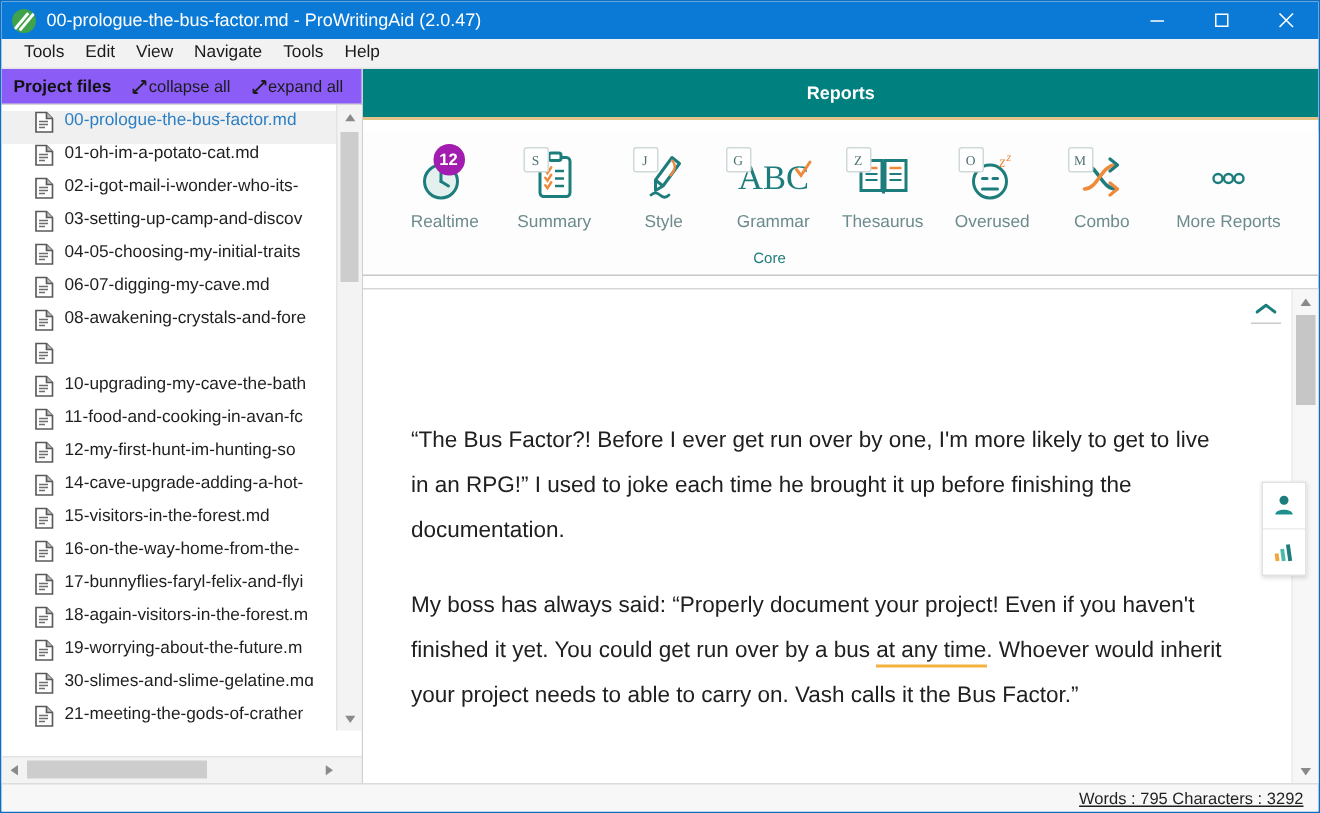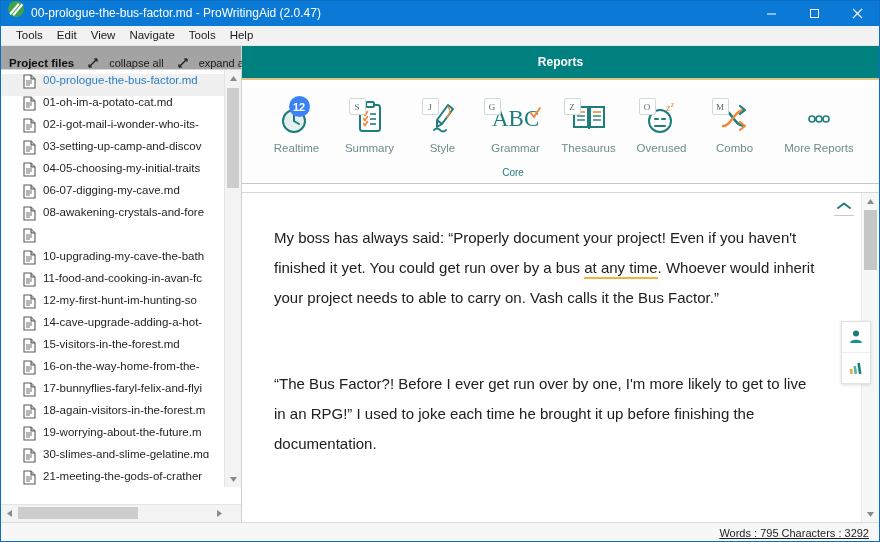--- a/index.html
+++ b/index.html
@@ -22,21 +22,21 @@
     border: 1px solid #0a6fc2;
     background: #ffffff;
     overflow: hidden;
   }
 
   
   .titlebar {
     height: 25px;
     background: #0a7ad6;
     display: flex;
-    align-items: flex-start;
+    align-items: center;
     position: relative;
   }
   .app-logo {
     width: 16px;
     height: 16px;
     margin-left: 7px;
     margin-right: 7px;
     border-radius: 50%;
     background: #3ea34a;
     position: relative;
@@ -106,40 +106,40 @@
     flex: 0 0 240px;
     background: #ffffff;
     display: flex;
     flex-direction: column;
     border-right: 1px solid #cfcfcf;
     position: relative;
   }
   .sidebar-header {
     height: 23px;
     display: flex;
-    align-items: flex-end;
-    background: #a3a3a3;
+    align-items: center;
+    background: #8b5cf6;
     padding-left: 8px;
     gap: 0px;
     border-bottom: 1px solid #d6d6d6;
   }
   .sb-title {
     font-size: 11.5px;
     font-weight: bold;
     color: #111111;
     white-space: nowrap;
   }
   .sb-action {
     font-size: 11px;
     color: #1b1b1b;
     white-space: nowrap;
     display: flex;
     align-items: center;
     margin-left: 14px;
-    gap: 11px;
+    gap: 1px;
   }
   .sb-action svg { display: block; }
 
   .file-list-wrap {
     flex: 1 1 auto;
     position: relative;
     overflow: hidden;
     background: #fff;
   }
   .file-list {
@@ -296,21 +296,21 @@
     justify-content: center;
     font-family: "Liberation Serif", serif;
   }
   .count-badge {
     position: absolute;
     top: 0px;
     right: 4px;
     width: 21px;
     height: 21px;
     border-radius: 50%;
-    background: #3b82f6;
+    background: #a21caf;
     color: #ffffff;
     font-size: 11px;
     font-weight: bold;
     display: flex;
     align-items: center;
     justify-content: center;
   }
   .ribbon-group-label {
     position: absolute;
     bottom: 5px;
@@ -879,22 +879,22 @@
       <div class="doc-area">
 
         <div class="collapse-chevron">
           <svg width="14" height="8" viewBox="0 0 14 8">
             <polyline points="1,6 7,1.5 13,6" fill="none" stroke="#1d7d7c" stroke-width="2" stroke-linecap="round" stroke-linejoin="round"></polyline>
           </svg>
           <div class="bar"></div>
         </div>
 
         <div class="doc-text">
+          <p class="doc-p gap">“The Bus Factor?! Before I ever get run over by one, I'm more likely to get to live in an RPG!” I used to joke each time he brought it up before finishing the documentation.</p>
           <p class="doc-p"><span>My boss has always said: “Properly document your project! Even if you haven't finished it yet. You could get run over by a bus </span><span class="hl-underline">at any time</span><span>. Whoever would inherit your project needs to able to carry on. Vash calls it the Bus Factor.”</span></p>
-          <p class="doc-p gap">“The Bus Factor?! Before I ever get run over by one, I'm more likely to get to live in an RPG!” I used to joke each time he brought it up before finishing the documentation.</p>
         </div>
 
         <div class="float-panel">
           <div class="float-btn">
             <svg width="16" height="16" viewBox="0 0 16 16">
               <circle cx="8" cy="4.5" r="3" fill="#1d7d7c"></circle>
               <path d="M2.2 14 C2.2 9.8 13.8 9.8 13.8 14 Z" fill="#1d8f8d"></path>
             </svg>
           </div>
           <div class="float-btn">

